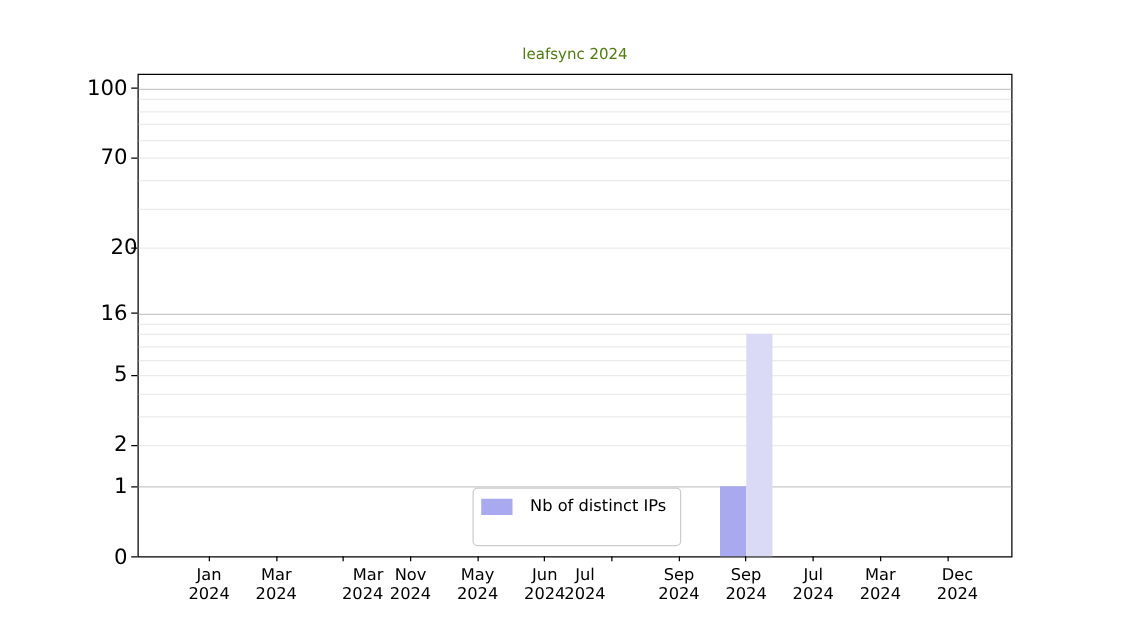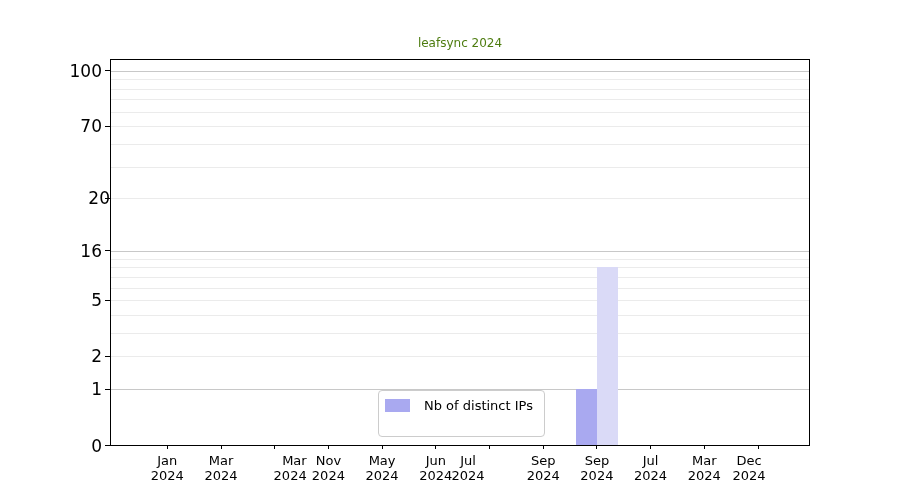--- a/index.html
+++ b/index.html
@@ -137,17 +137,17 @@
     <div class="xtick-label" style="left: 618.6px; top: 453px;">
       <div class="">Jul</div>
       <div class="">2024</div>
     </div>
     <div class="xtick-mark" style="left: 703.8px; top: 445px;"></div>
     <div class="xtick-label" style="left: 672.3px; top: 453px;">
       <div class="">Mar</div>
       <div class="">2024</div>
     </div>
     <div class="xtick-mark" style="left: 757.5px; top: 445px;"></div>
-    <div class="xtick-label" style="left: 717px; top: 453px;">
+    <div class="xtick-label" style="left: 734px; top: 453px;">
       <div class="">Dec</div>
       <div class="">2024</div>
     </div>
   </div>
 
 </body></html>

